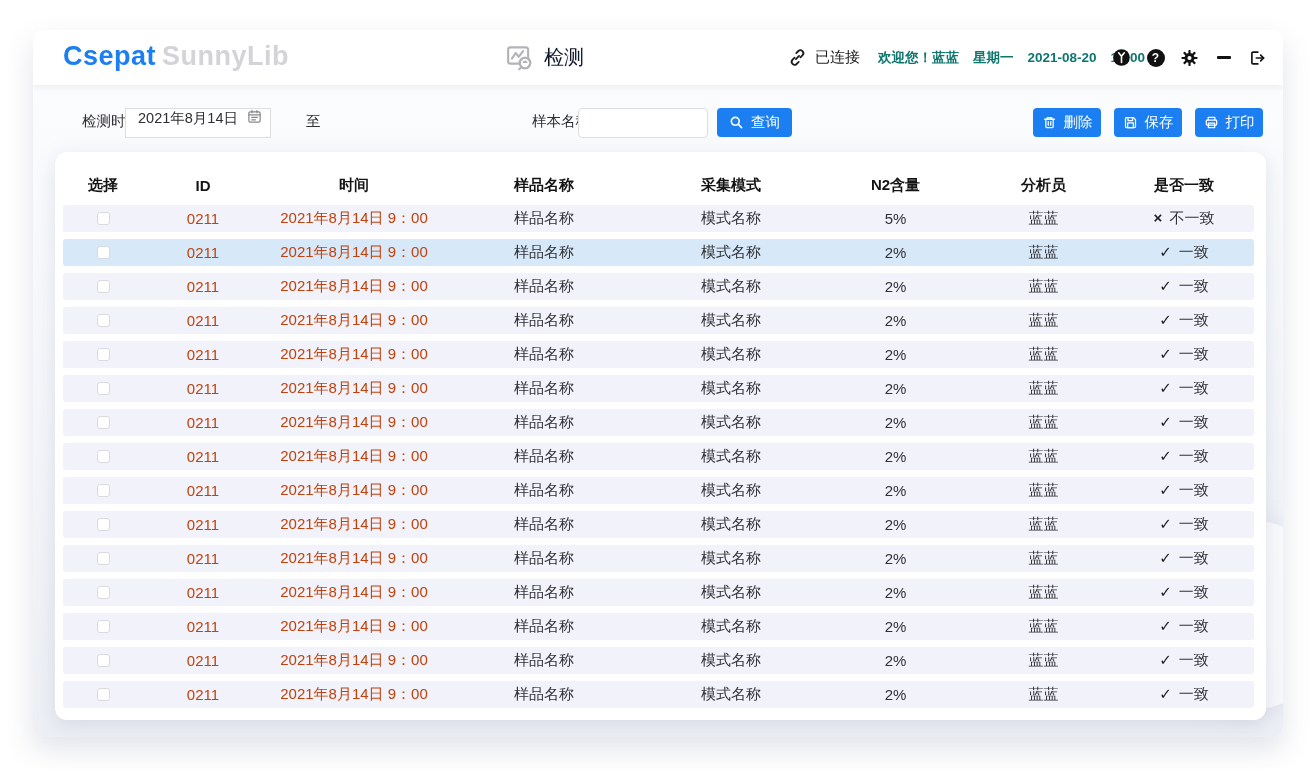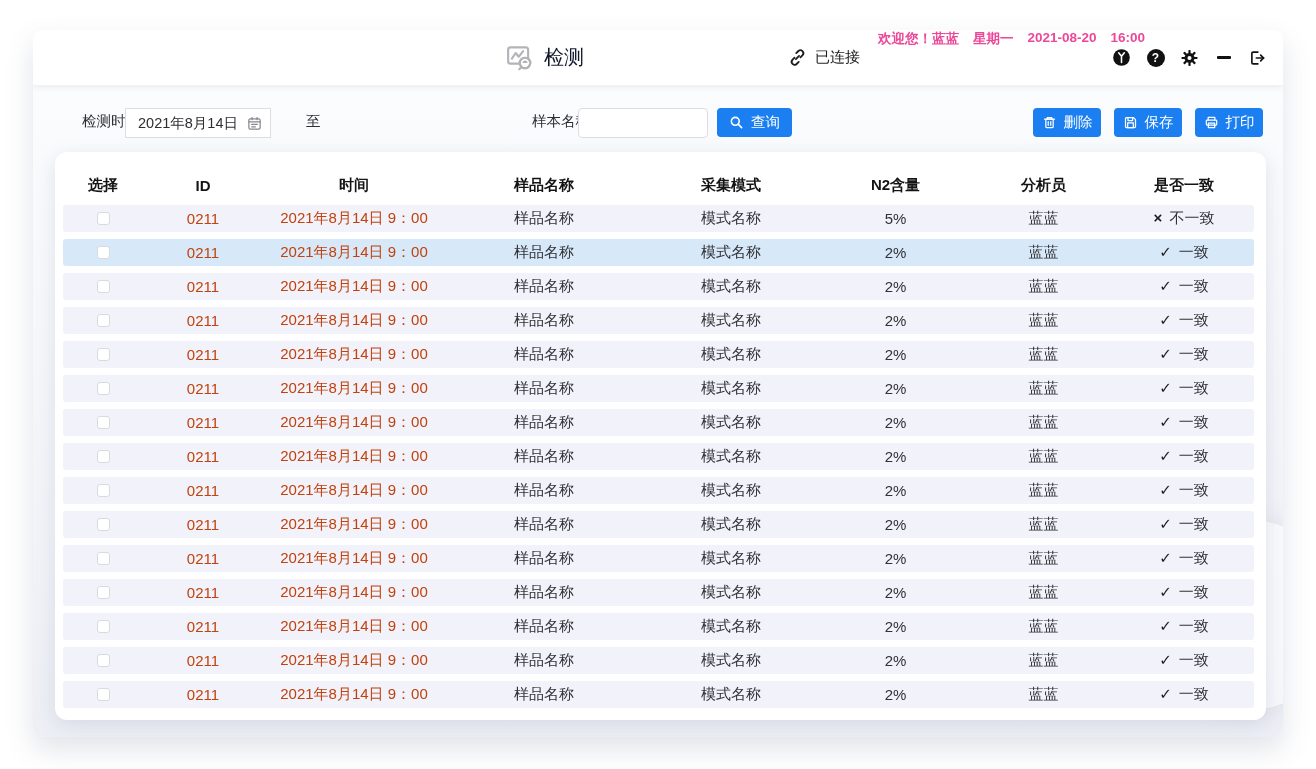--- a/index.html
+++ b/index.html
@@ -25,36 +25,36 @@
 
   .tab { position:absolute; top:0; height:55px; display:flex; align-items:center; gap:9px; cursor:pointer; }
   .tab-detection { left:472px; color:#0f172a; }
   .tab-data { left:620px; color:#1b7ff2; }
   .tab span { font-size:20px; }
   .tab-underline { position:absolute; left:-2px; bottom:0; width:84px; height:4px; background:#1b7ff2; border-radius:1px; }
 
   .conn { position:absolute; left:754px; top:0; height:55px; display:flex; align-items:center; gap:7px; color:#1d1d1f; }
   .conn span { font-size:15px; }
 
-  .welcome { position:absolute; left:845px; top:0; height:55px; display:flex; align-items:flex-start; gap:14px; color:#ec4899; font-size:13.5px; font-weight:600; white-space:nowrap; }
+  .welcome { position:absolute; left:845px; top:0; height:55px; display:flex; align-items:center; gap:14px; color:#0f766e; font-size:13.5px; font-weight:600; white-space:nowrap; }
 
   .sysicons { position:absolute; right:16px; top:0; height:55px; display:flex; align-items:center; gap:15px; }
   .sysicon { width:19px; height:19px; display:flex; align-items:center; justify-content:center; cursor:pointer; }
   .circ { width:18px; height:18px; border-radius:50%; background:#111; color:#fff; font-size:12px; font-weight:bold; display:flex; align-items:center; justify-content:center; }
   .minus-bar { width:14px; height:2.4px; background:#111; border-radius:1px; }
 
   
   .filterbar { position:absolute; left:0; top:78px; width:100%; height:30px; z-index:3; }
   .flabel { position:absolute; top:4px; font-size:14.5px; color:#2e2e33;margin-left:20px; }
   .lbl-datetime { left:29px; }
   .lbl-to { left:253px; }
   .lbl-sample { left:479px; }
   .dateinput {
     position:absolute; top:0; height:30px; width:146px; background:#fff;
-    border:1px solid #dcdee3; border-radius:0; display:flex; align-items:center;
+    border:1px solid #dcdee3; border-radius:0; display:flex; 
     padding:0 8px 0 12px; cursor:pointer;
   }
   .dateinput .dval { flex:1; font-size:14.5px; color:#2e2e33; }
   .date-from { left:92px; }
   .date-to { left:271px; }
   .textinput {
     position:absolute; left:545px; top:0; width:130px; height:30px; background:#fff;
     border:1px solid #dcdee3; border-radius:4px; font-size:14px; padding:0 8px;
     font-family:inherit; color:#2e2e33;
   }
@@ -93,20 +93,23 @@
 
   svg { display:block; }
 </style>
 </head>
 <body>
 
 <div class="canvas">
   <div class="window">
 
     <div class="appbar">
+      <div class="logo">
+        <span class="logo-main">Csepat</span><span class="logo-sub">SunnyLib</span>
+      </div>
 
       <div class="tab tab-detection">
         <span class="icon">
           <svg width="30" height="30" viewBox="0 0 24 24" fill="none" stroke="#b3b3b8" stroke-width="1.7" stroke-linecap="round" stroke-linejoin="round">
             <rect x="2.5" y="3.5" width="16" height="13" rx="2"></rect>
             <polyline points="5.5,12.5 8.5,8 11,11 14.5,6.5"></polyline>
             <circle cx="16" cy="16" r="4.2" fill="#fff"></circle>
             <circle cx="16" cy="16" r="4.2"></circle>
             <line x1="12.8" y1="19.6" x2="11.4" y2="21"></line>
             <path d="M14 16a2 2 0 0 1 4 0" fill="#b3b3b8" stroke="none"></path>

